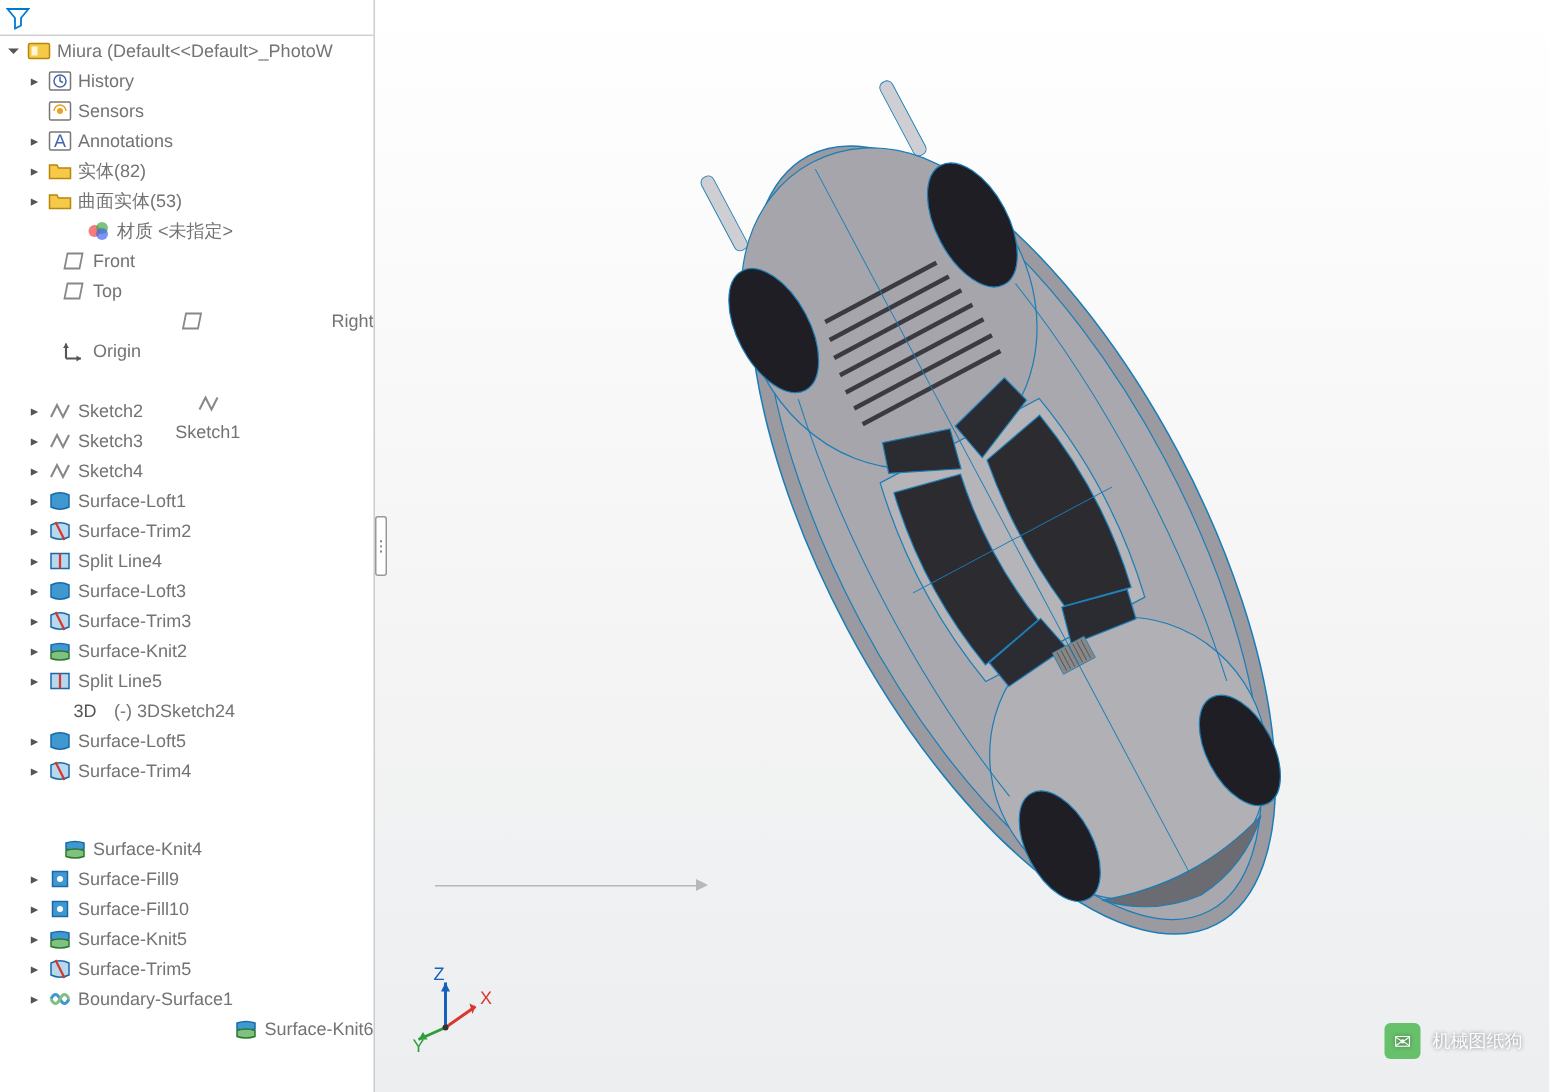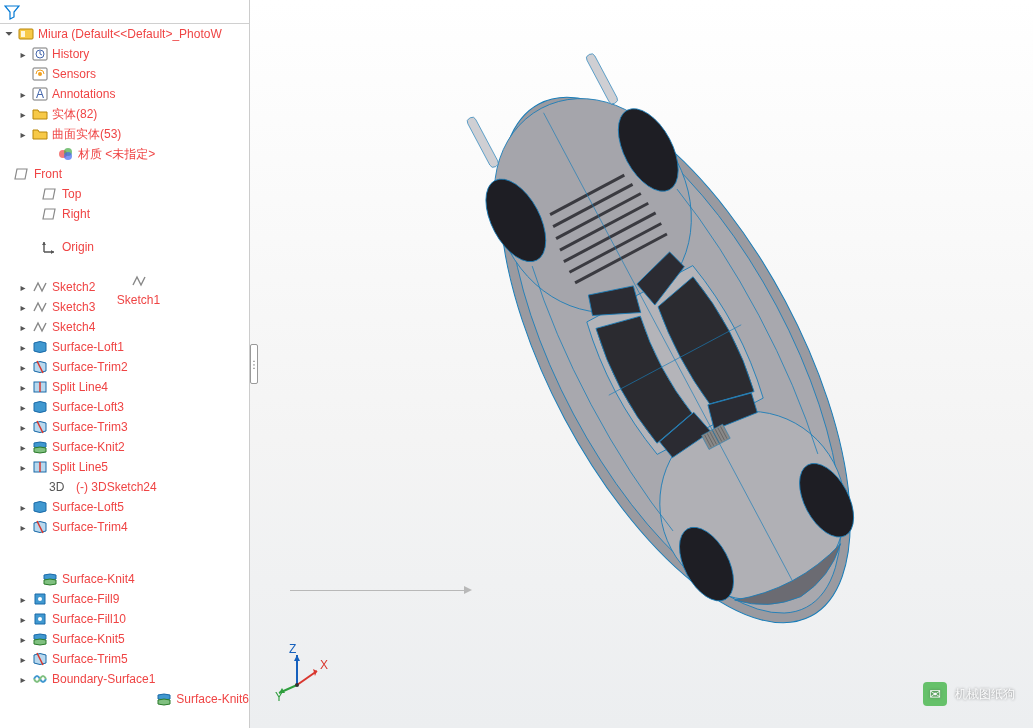--- a/index.html
+++ b/index.html
@@ -5,21 +5,21 @@
 * { margin: 0; padding: 0; box-sizing: border-box; font-family: "Segoe UI", Tahoma, sans-serif; font-size: 12px; }
 body { width: 1033px; height: 728px; display: flex; background: #fff; overflow: hidden; position: relative; }
 .tree-panel { width: 250px; height: 100%; background: #fff; border-right: 1px solid #ccc; overflow-y: auto; position: relative; }
 .filter-bar { height: 24px; display: flex; align-items: center; padding: 2px 4px; border-bottom: 1px solid #d0d0d0; }
 .filter-icon { width: 16px; height: 16px; }
 .root-node { display: flex; align-items: center; padding: 2px 4px; gap: 4px; cursor: pointer; }
 .tree-item { display: flex; align-items: center; padding: 1px 0; gap: 4px; height: 20px; cursor: pointer; }
 .arrow { width: 10px; text-align: center; color: #555; user-select: none; font-size: 10px; }
 .arrow.hidden { visibility: hidden; }
 .item-icon { width: 16px; height: 16px; flex-shrink: 0; }
-.item-label { white-space: nowrap; color: #ef4444; }
+.item-label { white-space: nowrap; color: #737373; }
 .viewport { flex: 1; height: 100%; background: linear-gradient(180deg, #ffffff 0%, #f4f4f4 60%, #eceef0 100%); position: relative; overflow: hidden; }
 .panel-splitter { position: absolute; left: 250px; top: 50%; width: 8px; height: 40px; background: #fff; border: 1px solid #999; border-radius: 2px; transform: translateY(-50%); z-index: 5; display: flex; align-items: center; justify-content: center; }
 .panel-splitter::after { content: "⋮"; color: #666; font-size: 10px; }
 .ground-line { position: absolute; left: 40px; top: 590px; width: 180px; height: 1px; background: #b8b8b8; }
 .ground-line::after { content: ""; position: absolute; right: -6px; top: -4px; border: 4px solid transparent; border-left: 8px solid #b8b8b8; }
 .triad { position: absolute; left: 25px; bottom: 25px; width: 60px; height: 60px; }
 .watermark { position: absolute; right: 18px; bottom: 22px; display: flex; align-items: center; gap: 8px; opacity: .8; color: #fff; text-shadow: 0 0 3px rgba(0,0,0,.6); font-size: 14px; pointer-events: none; }
 .watermark .wm-icon { width: 24px; height: 24px; background: #45b649; border-radius: 4px; display: flex; align-items: center; justify-content: center; color: #fff; font-size: 14px; }
 .car-svg { position: absolute; left: 50px; top: -20px; width: 750px; height: 760px; }
 </style>
@@ -83,42 +83,42 @@
       </div>
       <div class="tree-item" style="padding-left: 44px;">
         <span class="arrow hidden">▸</span>
         <svg class="item-icon" viewBox="0 0 16 16">
           <circle cx="5" cy="8" r="4" fill="#e44" opacity=".7"></circle>
           <circle cx="10" cy="6" r="4" fill="#4a4" opacity=".7"></circle>
           <circle cx="10" cy="10" r="4" fill="#46e" opacity=".7"></circle>
         </svg>
         <span class="item-label">材质 &lt;未指定&gt;</span>
       </div>
-      <div class="tree-item" style="">
+      <div class="tree-item" style="padding-left: 28px;">
         <span class="arrow hidden">▸</span>
         <svg class="item-icon" viewBox="0 0 16 16">
           <path d="M3 3 L13 3 L11 13 L1 13 Z" fill="none" stroke="#888" stroke-width="1.2"></path>
         </svg>
         <span class="item-label">Front</span>
       </div>
       <div class="tree-item" style="padding-left: 28px;">
         <span class="arrow hidden">▸</span>
         <svg class="item-icon" viewBox="0 0 16 16">
           <path d="M3 3 L13 3 L11 13 L1 13 Z" fill="none" stroke="#888" stroke-width="1.2"></path>
         </svg>
         <span class="item-label">Top</span>
       </div>
+      <div class="tree-item" style="padding-left: 28px; justify-content: space-between;">
+        <span class="arrow hidden">▸</span>
+        <svg class="item-icon" viewBox="0 0 16 16">
+          <path d="M3 3 L13 3 L11 13 L1 13 Z" fill="none" stroke="#888" stroke-width="1.2"></path>
+        </svg>
+        <span class="item-label">Right</span>
+      </div>
       <div class="tree-item" style="padding-left: 28px;">
-        <span class="arrow hidden">▸</span>
-        <svg class="item-icon" viewBox="0 0 16 16">
-          <path d="M3 3 L13 3 L11 13 L1 13 Z" fill="none" stroke="#888" stroke-width="1.2"></path>
-        </svg>
-        <span class="item-label">Right</span>
-      </div>
-      <div class="tree-item" style="padding-left: 28px; margin-top: 13px;">
         <span class="arrow hidden">▸</span>
         <svg class="item-icon" viewBox="0 0 16 16">
           <path d="M2 13 L2 3 M2 13 L12 13" stroke="#555" stroke-width="1.4" fill="none"></path>
           <polygon points="2,3 0,6 4,6" fill="#555"></polygon>
           <polygon points="12,13 9,11 9,15" fill="#555"></polygon>
         </svg>
         <span class="item-label">Origin</span>
       </div>
       <div class="tree-item" style="padding-left: 28px; flex-direction: column;">
         <span class="arrow hidden">▸</span>

